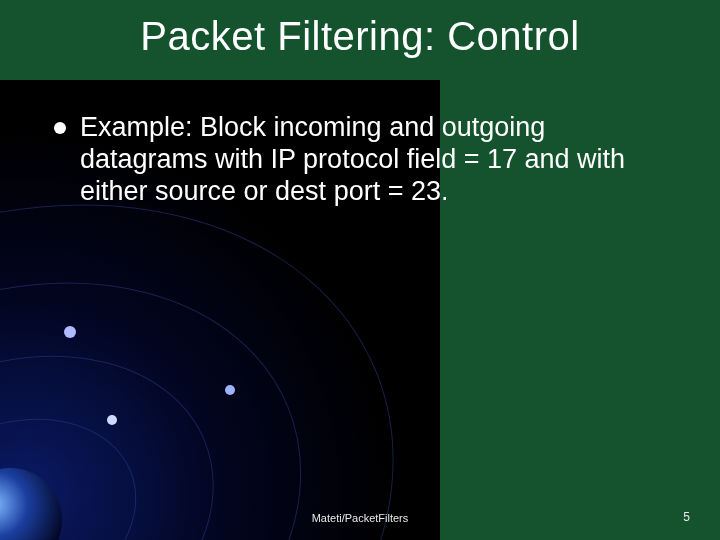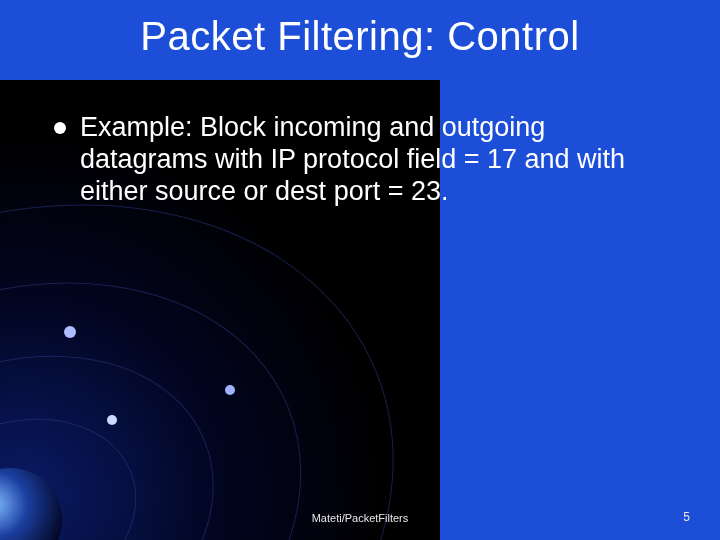--- a/index.html
+++ b/index.html
@@ -8,21 +8,21 @@
     width: 720px;
     height: 540px;
     overflow: hidden;
     background: #000;
     font-family: Arial, Helvetica, sans-serif;
   }
   .slide {
     position: relative;
     width: 720px;
     height: 540px;
-    background: #1d4ed8;
+    background: #14532d;
     color: #ffffff;
   }
   .orbit-art {
     position: absolute;
     left: -80px;
     bottom: -60px;
     width: 520px;
     height: 520px;
     pointer-events: none;
   }

